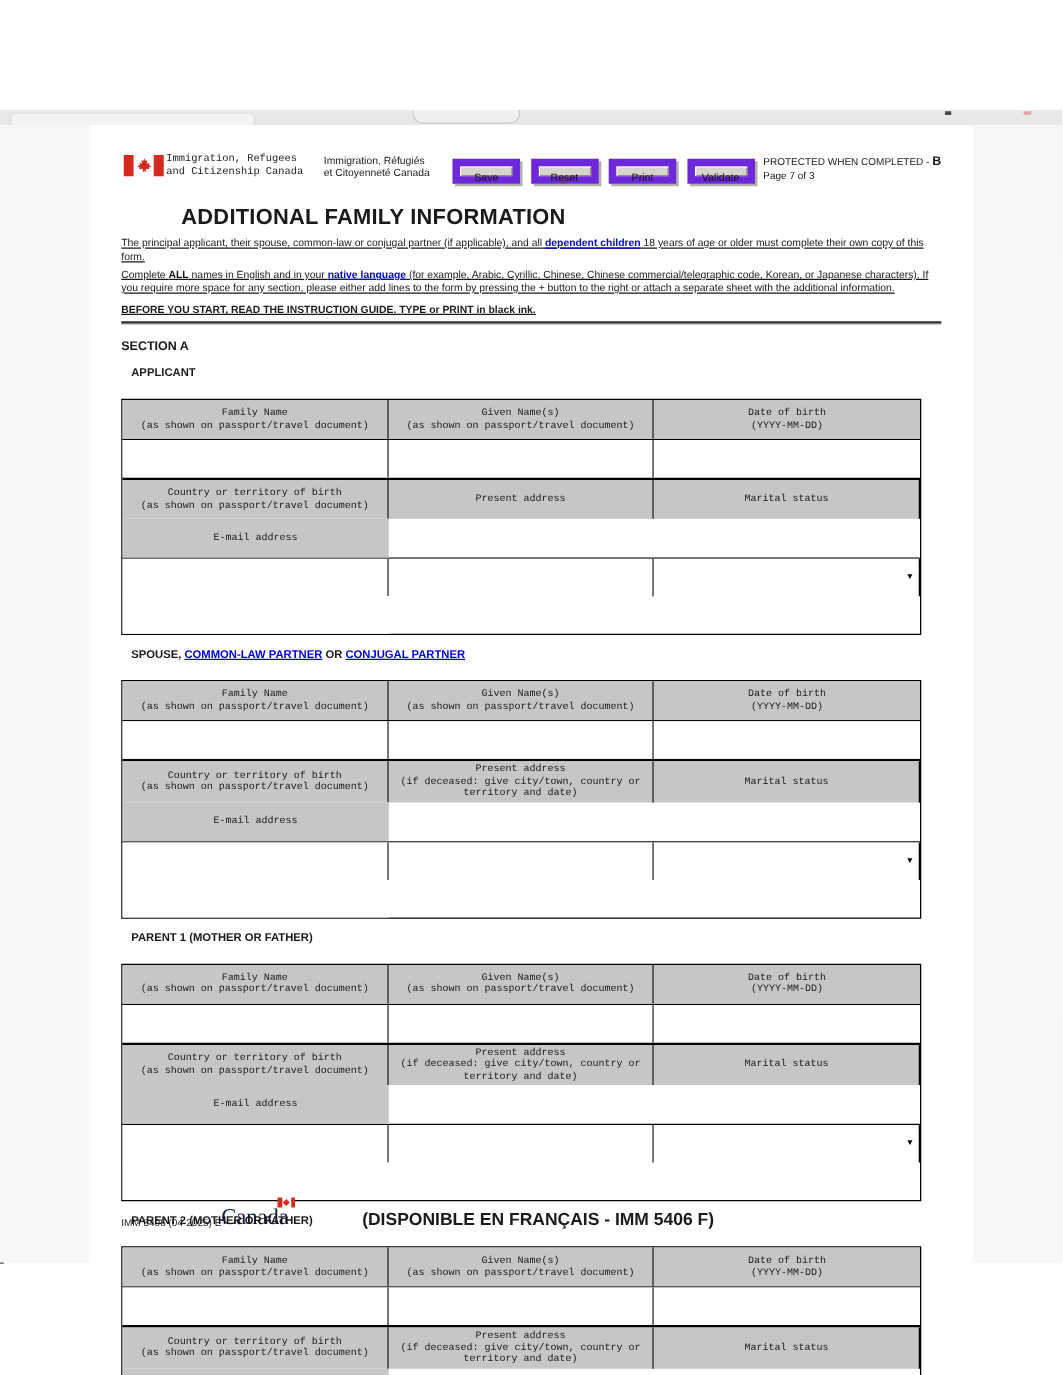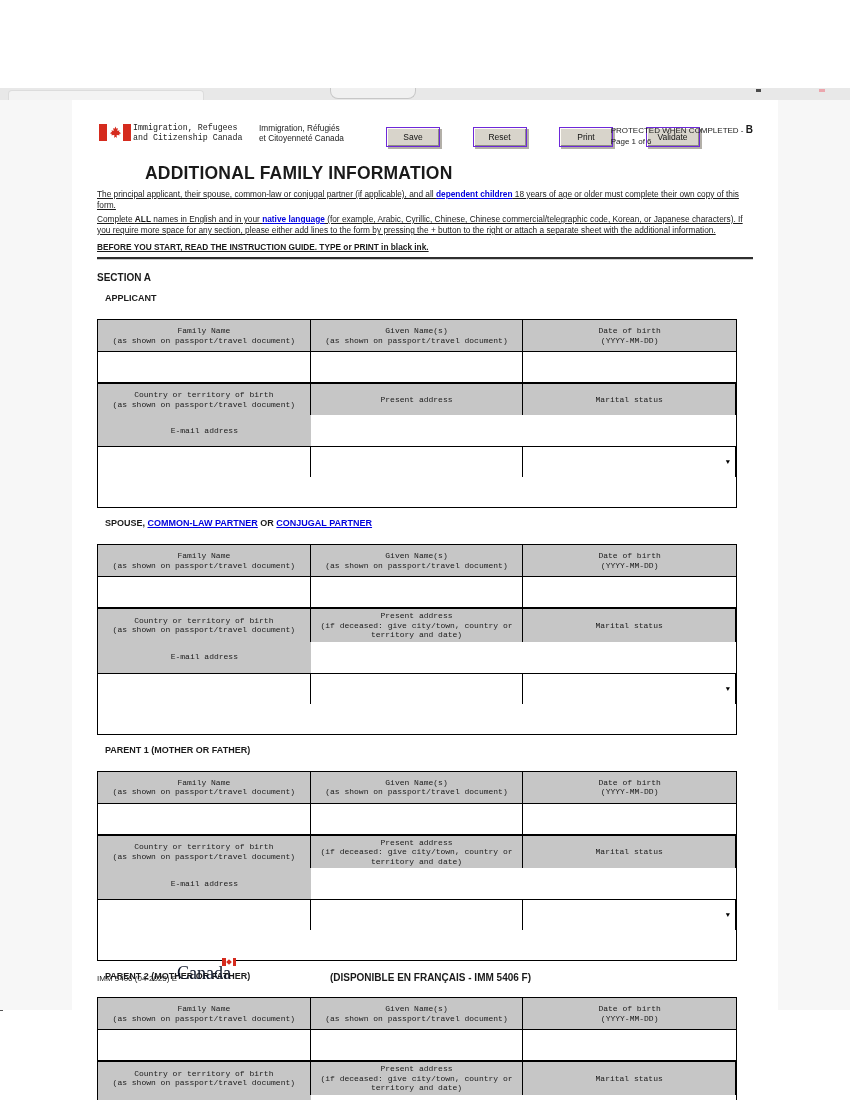--- a/index.html
+++ b/index.html
@@ -19,21 +19,21 @@
 
   
   .fi-header{position:relative;height:38px;margin-top:22px;}
   .flag{position:absolute;left:2px;top:2px;width:32px;height:17px;display:flex;}
   .flag .bar{width:8px;background:#d52b1e;}
   .flag .mid{width:16px;background:#fff;display:flex;align-items:center;justify-content:center;}
   .dept{position:absolute;top:1px;font-size:8.3px;line-height:10px;color:#222;}
   .dept-en{left:36px;font-family:Liberation Mono, monospace;}
   .dept-fr{left:162px;}
   .btn-row{position:absolute;left:265px;top:5px;display:flex;gap:8.5px;}
-  .fbtn{width:54px;height:20px;background:#d8d4cb;border:1px solid #6d28d9;box-shadow:2px 2px 0 #b3b0a8,inset 1px 1px 0 #fffdf6,inset -1px -1px 0 #8f8c84;font-size:8.5px;font-family:inherit;color:#111;text-align:center;line-height:18px;padding:0;cursor:pointer;margin-left:24px;}
+  .fbtn{width:54px;height:20px;background:#d8d4cb;border:6px solid #6d28d9;box-shadow:2px 2px 0 #b3b0a8,inset 1px 1px 0 #fffdf6,inset -1px -1px 0 #8f8c84;font-size:8.5px;font-family:inherit;color:#111;text-align:center;line-height:18px;padding:0;cursor:pointer;}
   .protected{position:absolute;right:0;top:2px;text-align:left;font-size:8px;line-height:11px;}
   .protected .lvl{font-weight:bold;font-size:10px;}
 
   .form-title{font-size:17.5px;font-weight:bold;letter-spacing:.2px;margin:3px 0 0 48px;}
 
   
   .intro{font-size:8.3px;line-height:11px;}
   .intro p{margin:0;text-decoration:underline;}
   .p1{margin-top:5px !important;}
   .p2{margin-top:3px !important;}
@@ -54,21 +54,21 @@
   .trow.thick{border-top-width:2px;}
   .trow > div{border-right:1px solid #000;box-sizing:border-box;}
   .trow > div:last-child{border-right:none;}
   .hcell{background:#c6c6c6;display:flex;flex-direction:column;justify-content:center;align-items:center;text-align:center;font-size:8px;line-height:9.5px;min-height:31px;padding:2px 6px;}
   .icell{height:30px;background:#fff;position:relative;font-size:9px;padding:2px 4px;cursor:text;}
   .dd{position:absolute;right:5px;top:50%;transform:translateY(-50%);font-size:7px;color:#000;}
 
   
   .footer{position:absolute;left:25px;right:14px;top:850px;height:36px;display:flex;align-items:flex-end;}
   .f-left{font-size:8px;padding-bottom:3px;}
-  .f-center{position:absolute;left:0;right:0;text-align:center;font-size:10px;font-weight:bold;padding-bottom:3px;}
+  .f-center{position:absolute;left:0;right:0;text-align:center;font-size:14px;font-weight:bold;padding-bottom:3px;}
   .wordmark{font-family:"Liberation Serif","DejaVu Serif",serif;font-size:18px;line-height:26px;color:#0f172a;position:relative;padding-right:4px;}
   .mini-flag{position:absolute;right:-1px;top:-2px;width:14px;height:8px;display:flex;}
   .mini-flag .mbar{width:3.5px;background:#d52b1e;}
   .mini-flag .mmid{width:7px;background:#fff;display:flex;align-items:center;justify-content:center;}
   .mini-leaf{width:4px;height:4px;background:#d52b1e;transform:rotate(45deg);}
 </style>
 </head>
 <body>
 
 <div class="toolbar-strip">
@@ -101,21 +101,21 @@
         <div>et Citoyenneté Canada</div>
       </div>
       <div class="btn-row">
         <button class="fbtn">Save</button>
         <button class="fbtn">Reset</button>
         <button class="fbtn">Print</button>
         <button class="fbtn">Validate</button>
       </div>
       <div class="protected">
         <div><span>PROTECTED WHEN COMPLETED - </span><span class="lvl">B</span></div>
-        <div>Page 1 of 6</div>
+        <div>Page 7 of 3</div>
       </div>
     </div>
 
     <div class="form-title">ADDITIONAL FAMILY INFORMATION</div>
 
     <div class="intro">
       <p class="p1"><span>The principal applicant, their spouse, common-law or conjugal partner (if applicable), and all </span><a class="flink">dependent children</a><span> 18 years of age or older must complete their own copy of this form.</span></p>
       <p class="p2"><span>Complete </span><b>ALL</b><span> names in English and in your </span><a class="flink">native language</a><span> (for example, Arabic, Cyrillic, Chinese, Chinese commercial/telegraphic code, Korean, or Japanese characters). If you require more space for any section, please either add lines to the form by pressing the + button to the right or attach a separate sheet with the additional information.</span></p>
       <p class="p4">BEFORE YOU START, READ THE INSTRUCTION GUIDE. TYPE or PRINT in black ink.</p>
     </div>

